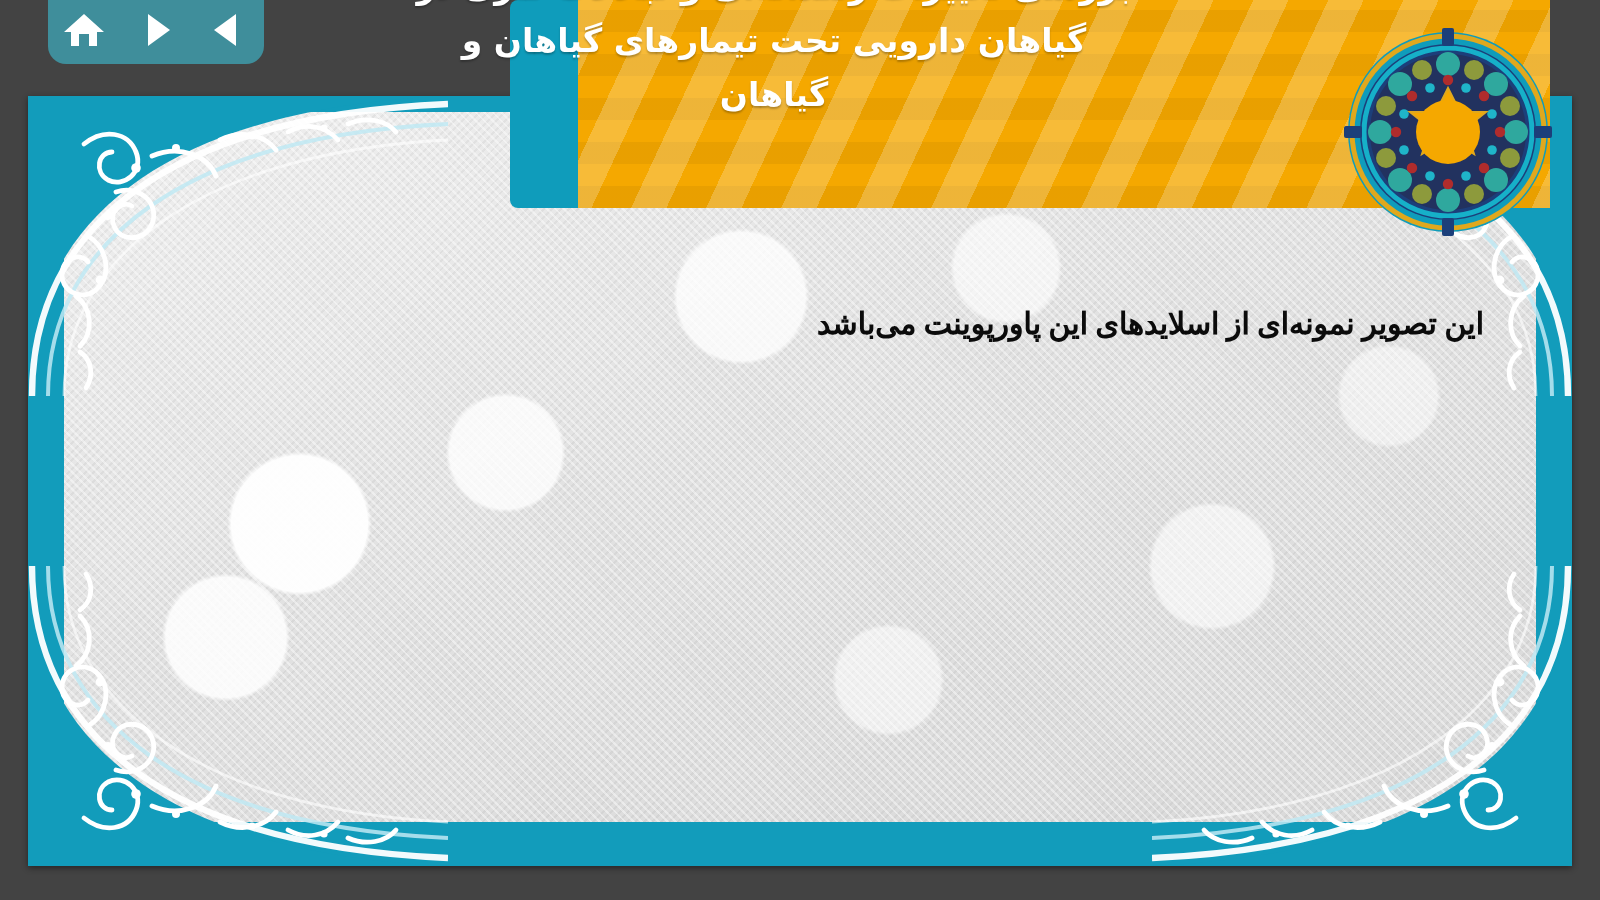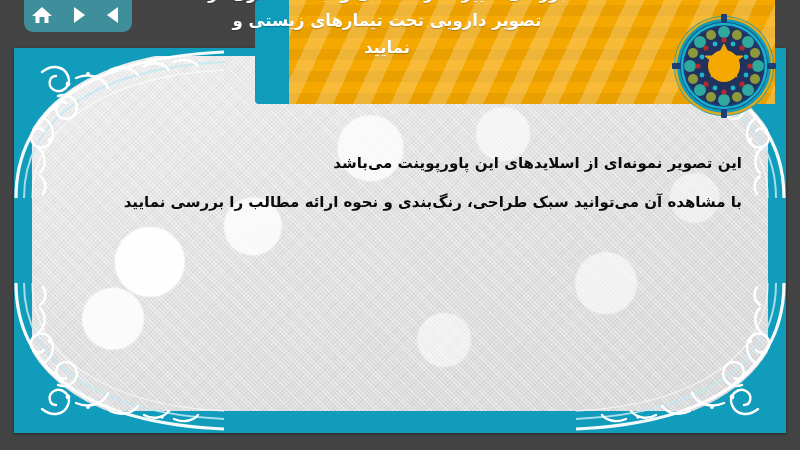--- a/index.html
+++ b/index.html
@@ -139,20 +139,21 @@
     top: 92px;
     text-align: right;
     z-index: 20;
   }
   #body-text p {
     margin: 0 0 7px 0;
     color: #0b0b0b;
     font-size: 15px;
     line-height: 30px;
     font-weight: 700;
+    font-family: Liberation Serif, serif;
   }
   #body-text p:first-child { margin-bottom: 9px; }
 </style>
 </head>
 <body>
 
 <div id="stage">
 
   <div id="navbar">
     <div class="navbtn">
@@ -172,21 +173,20 @@
       </svg>
     </div>
   </div>
 
   <div id="slide">
 
     <div id="slide-inner">
 
       <div id="body-text">
         <p>این تصویر نمونه‌ای از اسلایدهای این پاورپوینت می‌باشد</p>
-        <p>با مشاهده آن می‌توانید سبک طراحی، رنگ‌بندی و نحوه ارائه مطالب را بررسی نمایید</p>
       </div>
     </div>
 
     <svg class="sweep" id="sweep-tl" viewBox="0 0 210 150">
       <path d="M0,150 C0,62 70,6 210,0 L210,-6 L-6,-6 Z" fill="#129cbb"></path>
       <path d="M2,150 C2,64 72,10 210,4" stroke="#ffffff" stroke-width="3.2" fill="none" opacity=".95"></path>
       <path d="M10,150 C10,72 80,20 210,14" stroke="#bfe9f3" stroke-width="2" fill="none" opacity=".85"></path>
       <path d="M18,150 C18,80 88,28 210,22" stroke="#ffffff" stroke-width="1.4" fill="none" opacity=".6"></path>
       <g fill="none" stroke="#ffffff" stroke-width="2.4" stroke-linecap="round">
         <path d="M28,24 c10,-8 22,-6 26,4 c4,10 -6,18 -14,14 c-7,-4 -5,-14 2,-14"></path>
@@ -287,22 +287,22 @@
       </g>
     </svg>
   </div>
 
   <div id="title-banner">
     <div id="title-cap"></div>
     <div id="title-strip"></div>
   </div>
   <div id="title-text">
     <div>بررسی تغییرات رنگدانه‌ای و تبادلات گازی در</div>
-    <div>تصویر دارویی تحت تیمارهای زیستی و</div>
-    <div>نمایید</div>
+    <div>گیاهان دارویی تحت تیمارهای گیاهان و</div>
+    <div>گیاهان</div>
   </div>
 
   <svg id="medallion" viewBox="0 0 104 104">
     <circle cx="52" cy="52" r="50" fill="#0f9cbb"></circle>
     <circle cx="52" cy="52" r="48" fill="none" stroke="#e0a81d" stroke-width="2.5"></circle>
     <circle cx="52" cy="52" r="44" fill="#1c3f7a"></circle>
     <circle cx="52" cy="52" r="42" fill="none" stroke="#16b0c9" stroke-width="2.5"></circle>
     <circle cx="52" cy="52" r="39" fill="#22325f"></circle>
     <g>
       <g fill="#2fa89e">

